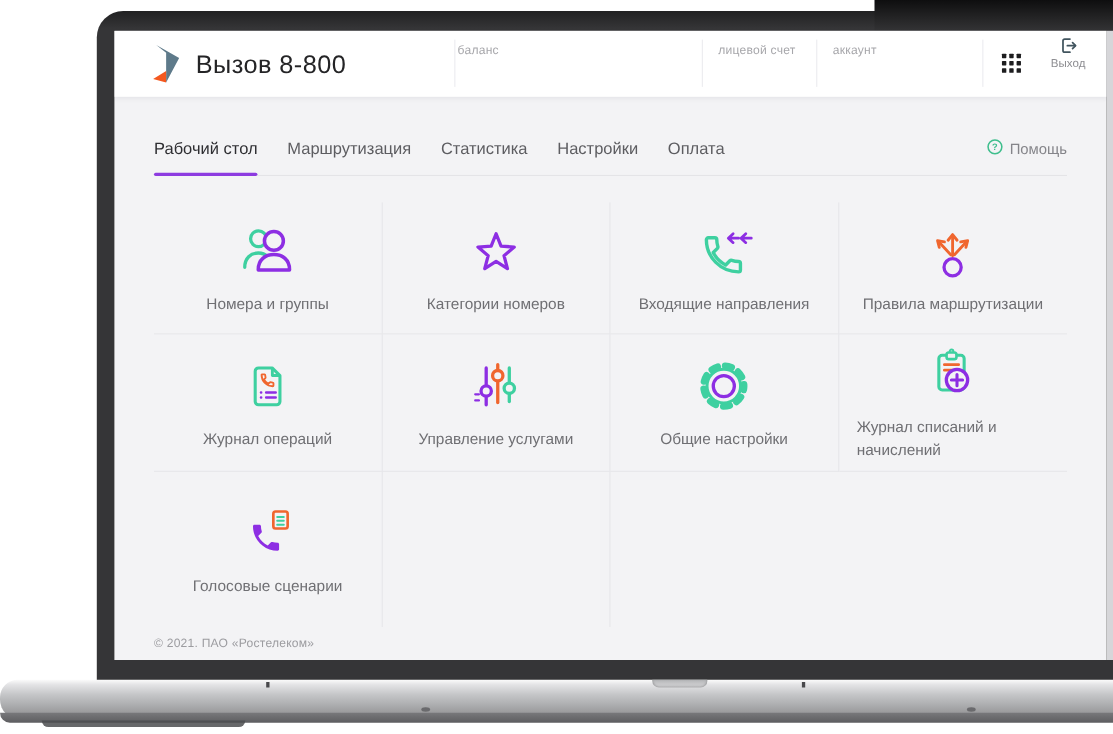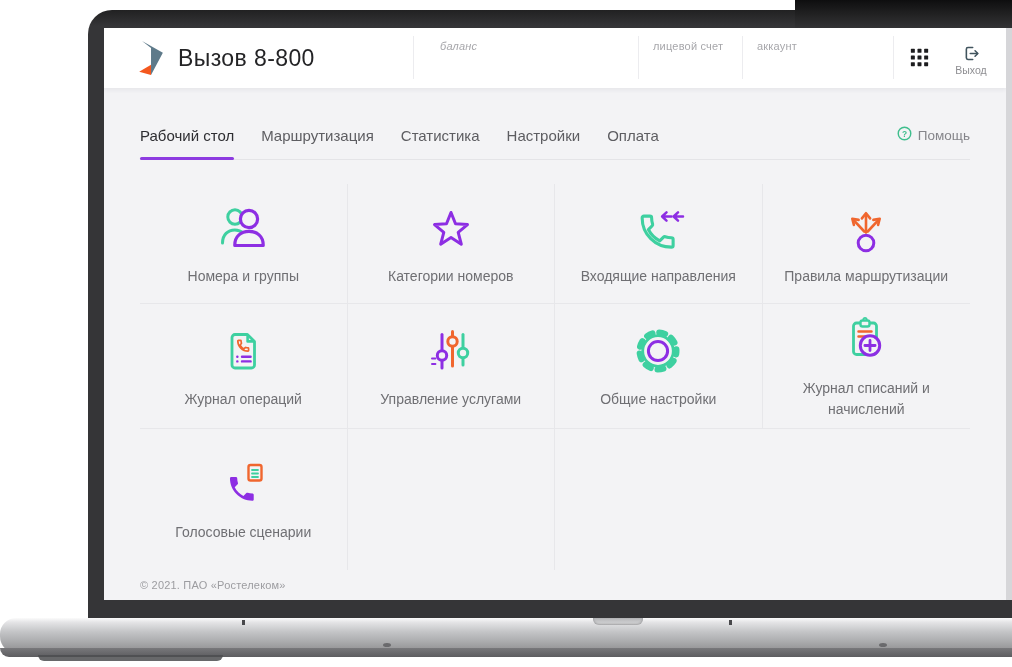--- a/index.html
+++ b/index.html
@@ -34,44 +34,44 @@
 
   
   .app-header{position:relative;height:60px;background:#fff;display:flex;align-items:center;
               padding:0 26px 0 34px;box-sizing:border-box;
               box-shadow:0 2px 4px rgba(60,60,80,.07);}
   .logo{display:inline-flex;margin-right:13px;}
   .app-title{font-size:23px;color:#242426;letter-spacing:.4px;white-space:nowrap;}
   .hdiv{position:absolute;top:8px;height:43px;width:1px;background:#ececef;}
   .hd-0{left:309px;}.hd-1{left:534px;}.hd-2{left:638px;}.hd-3{left:789px;}
   .hfield{position:absolute;top:12px;font-size:11px;color:#a7a7ab;letter-spacing:.2px;}
-  .hf-0{left:336px;font-style:italic;}.hf-1{left:549px;}.hf-2{left:653px;}
+  .hf-0{left:312px;}.hf-1{left:549px;}.hf-2{left:653px;}
   .apps-btn{position:absolute;left:806px;top:20px;cursor:pointer;line-height:0;}
-  .exit{position:absolute;left:845px;top:16px;width:44px;text-align:center;cursor:pointer;
+  .exit{position:absolute;left:845px;top:4px;width:44px;text-align:center;cursor:pointer;
         font-size:10.5px;color:#8e8e92;}
   .exit svg{display:block;margin:0 auto 1px;}
 
   
   .tabs-bar{position:relative;margin:16px 36px;height:55px;border-bottom:1px solid #e4e4e7;
             display:flex;align-items:flex-end;}
   .tabs-wrap{display:flex;}
   .tab{margin-right:27px;padding-bottom:15px;font-size:15px;color:#5d5d61;cursor:pointer;
        position:relative;white-space:nowrap;}
   .tab.active{color:#2e2e32;}
   .tab.active::after{content:'';position:absolute;left:0;right:0;bottom:-1px;height:3px;
                      background:var(--c-underline,#8d3be0);border-radius:2px;}
   .help{position:absolute;right:0;bottom:15px;display:flex;align-items:center;gap:6px;
         font-size:13.5px;color:#85858a;cursor:pointer;}
 
   
   .grid{margin:24px 36px 0;display:grid;grid-template-columns:repeat(4,1fr);
         grid-template-rows:120px 125px 141px;}
   .tile{display:flex;flex-direction:column;align-items:center;justify-content:center;
         border-right:1px solid #e7e7ea;border-bottom:1px solid #e7e7ea;cursor:pointer;
-        padding:0 10px;box-sizing:border-box;text-align:center;}
+        padding:0 10px;box-sizing:border-box;text-align:left;}
   .tile:nth-child(4n){border-right:none;}
   .tile:nth-child(n+9){border-bottom:none;}
   .tile.empty{cursor:default;}
   .tile-icon{height:56px;margin-bottom:10px;line-height:0;}
   .tile-icon svg{width:56px;height:56px;}
   .tile-label{font-size:14px;color:#6f6f73;line-height:1.5;max-width:175px;}
 
   .footer{margin:9px 36px 0;font-size:11px;color:#9c9ca0;letter-spacing:.2px;}
 </style>
 </head>

